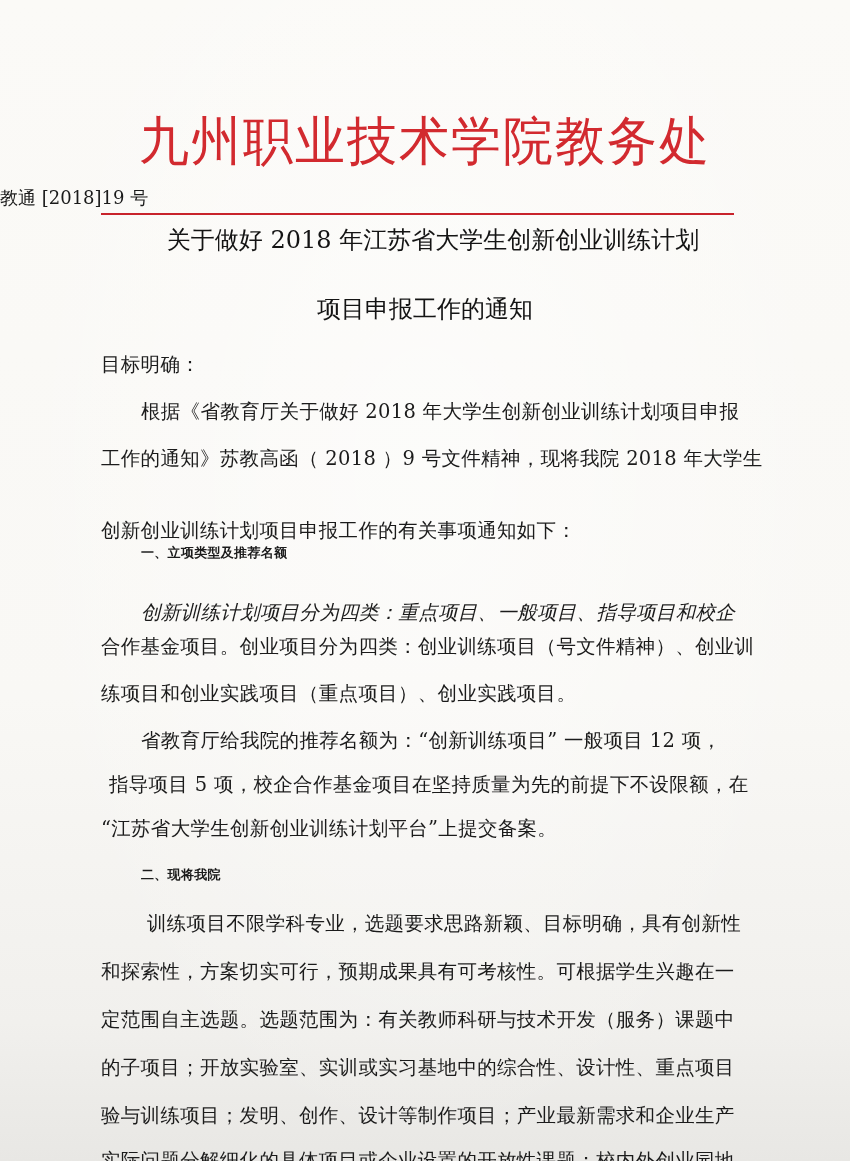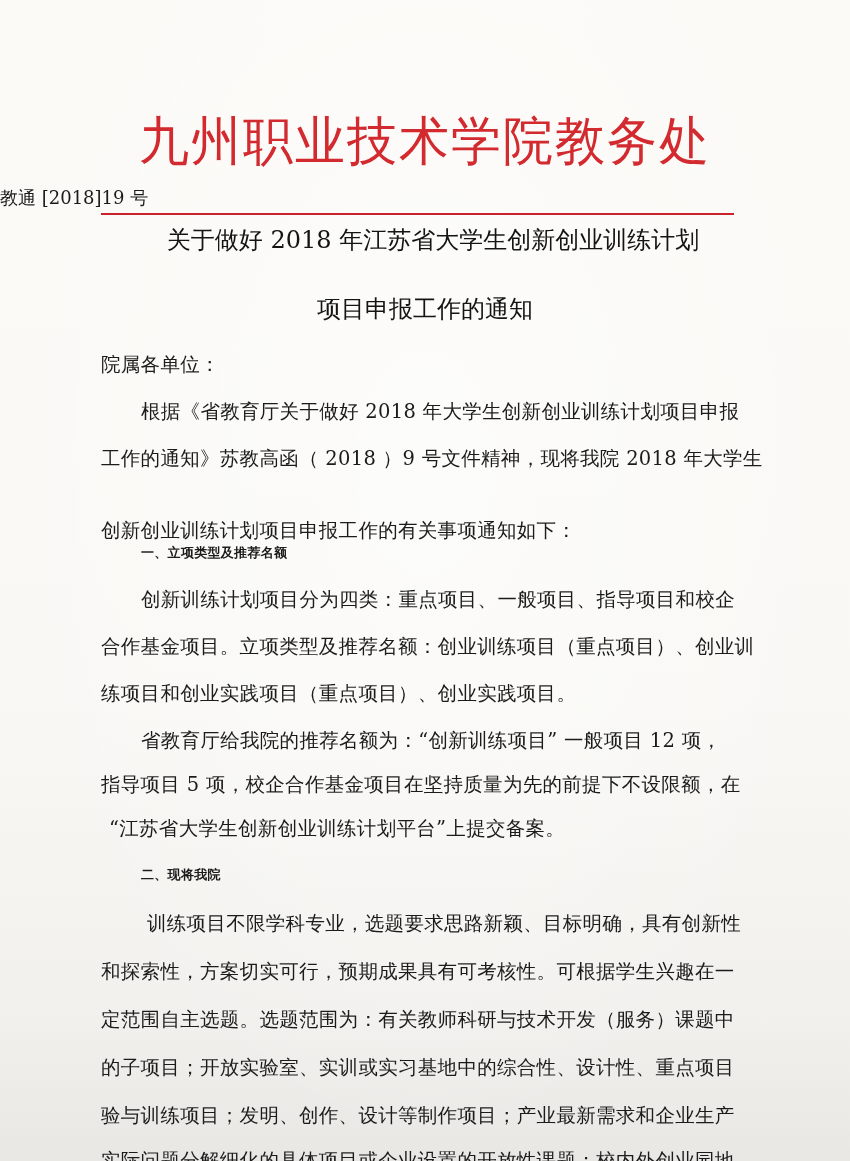--- a/index.html
+++ b/index.html
@@ -85,35 +85,35 @@
 
 <div class="page-shade"></div>
 
 <div class="letterhead">九州职业技术学院教务处</div>
 <div class="doc-number">教通 [2018]19 号</div>
 <div class="red-rule"></div>
 
 <div class="title l1">关于做好 2018 年江苏省大学生创新创业训练计划</div>
 <div class="title l2">项目申报工作的通知</div>
 
-<div class="body-line" style="top:352px;">院属各单位：</div>
+<div class="body-line" style="top:352px;">目标明确：</div>
 
 <div class="body-line indent" style="top:399px;">根据《省教育厅关于做好 2018 年大学生创新创业训练计划项目申报</div>
 <div class="body-line" style="top:446px;">工作的通知》苏教高函（ 2018 ）9 号文件精神，现将我院 2018 年大学生</div>
 <div class="body-line" style="top:518px;">创新创业训练计划项目申报工作的有关事项通知如下：</div>
 
 <div class="body-line indent heading" style="top:540px;">一、立项类型及推荐名额</div>
 
-<div class="body-line indent" style="top:587px;">创新训练计划项目分为四类：重点项目、一般项目、指导项目和校企</div>
-<div class="body-line" style="top:634px;">合作基金项目。立项类型及推荐名额：创业训练项目（重点项目）、创业训</div>
+<div class="body-line indent" style="top:600px;font-style:italic;">创新训练计划项目分为四类：重点项目、一般项目、指导项目和校企</div>
+<div class="body-line" style="top:634px;">合作基金项目。创业项目分为四类：创业训练项目（号文件精神）、创业训</div>
 <div class="body-line" style="top:681px;">练项目和创业实践项目（重点项目）、创业实践项目。</div>
 
 <div class="body-line indent" style="top:728px;">省教育厅给我院的推荐名额为：“创新训练项目” 一般项目 12 项，</div>
-<div class="body-line" style="top:772px;">指导项目 5 项，校企合作基金项目在坚持质量为先的前提下不设限额，在</div>
-<div class="body-line" style="top:816px;margin-left:8px;">“江苏省大学生创新创业训练计划平台”上提交备案。</div>
+<div class="body-line" style="top:772px;margin-left:8px;">指导项目 5 项，校企合作基金项目在坚持质量为先的前提下不设限额，在</div>
+<div class="body-line" style="top:816px;">“江苏省大学生创新创业训练计划平台”上提交备案。</div>
 
 <div class="body-line indent heading" style="top:862px;">二、现将我院</div>
 
 <div class="body-line indent" style="top:911px;text-align:right;">训练项目不限学科专业，选题要求思路新颖、目标明确，具有创新性</div>
 <div class="body-line" style="top:959px;">和探索性，方案切实可行，预期成果具有可考核性。可根据学生兴趣在一</div>
 <div class="body-line" style="top:1007px;">定范围自主选题。选题范围为：有关教师科研与技术开发（服务）课题中</div>
 <div class="body-line" style="top:1055px;">的子项目；开放实验室、实训或实习基地中的综合性、设计性、重点项目</div>
 <div class="body-line" style="top:1103px;">验与训练项目；发明、创作、设计等制作项目；产业最新需求和企业生产</div>
 <div class="body-line" style="top:1148px;">实际问题分解细化的具体项目或企业设置的开放性课题；校内外创业园地</div>
 

